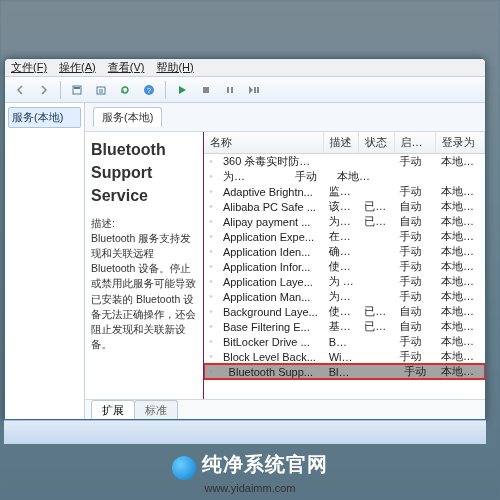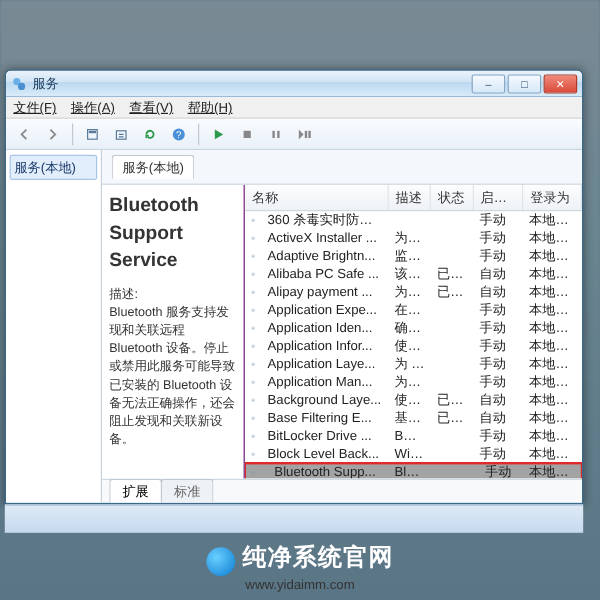--- a/index.html
+++ b/index.html
@@ -31,50 +31,36 @@
   .listpane { flex:1; border-left:1px solid #701a75; overflow:hidden; display:flex; flex-direction:column;}
   .colhdr { display:flex; background:linear-gradient(180deg,#fdfdfe,#eef2f6); border-bottom:1px solid #d0d6dc; font-size:11px; color:#333;}
   .colhdr div{padding:3px 6px;border-right:1px solid #e0e4e8;white-space:nowrap;overflow:hidden;text-overflow:ellipsis;}
   .rows { flex:1; overflow:hidden; font-size:11px;}
   .row { display:flex; align-items:center; height:15px; padding:0 0; color:#222;}
   .row.highlight{ outline:2px solid #e02a2a; outline-offset:-1px; background:#e8f2fc;}
   .row.selected{ background:#a3a3a3;text-align:center;}
   .row .ic{width:14px;display:flex;align-items:center;justify-content:center;}
   .row div{padding:0 5px;white-space:nowrap;overflow:hidden;text-overflow:ellipsis;}
   .c-name{width:108px;} .c-desc{width:36px;} .c-stat{width:36px;} .c-start{width:42px;} .c-logon{width:50px;}
-  .bottomtabs{height:20px;border-top:1px solid #d0d8e0;display:flex;align-items:flex-end;padding:0 6px;gap:0;font-size:11px;background:#f7f9fb;}
+  .bottomtabs{height:20px;border-top:1px solid #d0d8e0;display:flex;padding:0 6px;gap:0;font-size:11px;background:#f7f9fb;}
   .btab{padding:2px 10px;border:1px solid #c0c8d0;border-bottom:none;background:#fff;border-radius:3px 3px 0 0;cursor:pointer;margin-right:-1px;}
   .btab.inactive{background:#eef2f6;color:#666;}
   .taskbar{position:absolute;left:4px;right:14px;bottom:56px;height:24px;background:linear-gradient(180deg,#dfeaf6,#c5d9ee);border-top:1px solid #a8c0d8;}
   .watermark{position:absolute;bottom:6px;left:0;right:0;text-align:center;}
   .watermark .brand{font-size:20px;color:#ffffff;font-weight:bold;letter-spacing:1px;}
   .watermark .url{font-size:11px;color:#333;margin-top:2px;}
   .watermark .logo{display:inline-block;width:24px;height:24px;border-radius:50%;background:radial-gradient(circle at 35% 35%,#6ad0ff,#0a7ad0);vertical-align:middle;margin-right:6px;}
   svg{display:block;}
 </style>
 </head>
 <body>
 
 <div class="backdrop"></div>
 
 <div class="window">
-  <div class="titlebar">
-    <span class="icon">
-      <svg width="14" height="14" viewBox="0 0 14 14">
-          <circle cx="5" cy="5" r="3" fill="#6ab0e8"></circle>
-          <circle cx="9" cy="9" r="3" fill="#4a90d0"></circle>
-        </svg>
-    </span>
-    <span class="title">服务</span>
-    <div class="winbtns">
-      <div class="winbtn">–</div>
-      <div class="winbtn">□</div>
-      <div class="winbtn close">✕</div>
-    </div>
-  </div>
 
   <div class="menubar">
     <span>文件(F)</span>
     <span>操作(A)</span>
     <span>查看(V)</span>
     <span>帮助(H)</span>
   </div>
 
   <div class="toolbar">
     <div class="tbtn">
@@ -174,21 +160,20 @@
                 <div class="c-start">手动</div>
                 <div class="c-logon">本地系统</div>
               </div>
               <div class="row">
                 <div class="ic">
                   <svg width="11" height="11" viewBox="0 0 12 12">
                     <circle cx="6" cy="6" r="3.5" fill="none" stroke="#7a9ab8" stroke-width="1"></circle>
                     <circle cx="6" cy="6" r="1.4" fill="#7a9ab8"></circle>
                   </svg>
                 </div>
-                <div class="c-name">ActiveX Installer ...</div>
                 <div class="c-desc">为从...</div>
                 <div class="c-stat"></div>
                 <div class="c-start">手动</div>
                 <div class="c-logon">本地系统</div>
               </div>
               <div class="row">
                 <div class="ic">
                   <svg width="11" height="11" viewBox="0 0 12 12">
                     <circle cx="6" cy="6" r="3.5" fill="none" stroke="#7a9ab8" stroke-width="1"></circle>
                     <circle cx="6" cy="6" r="1.4" fill="#7a9ab8"></circle>

